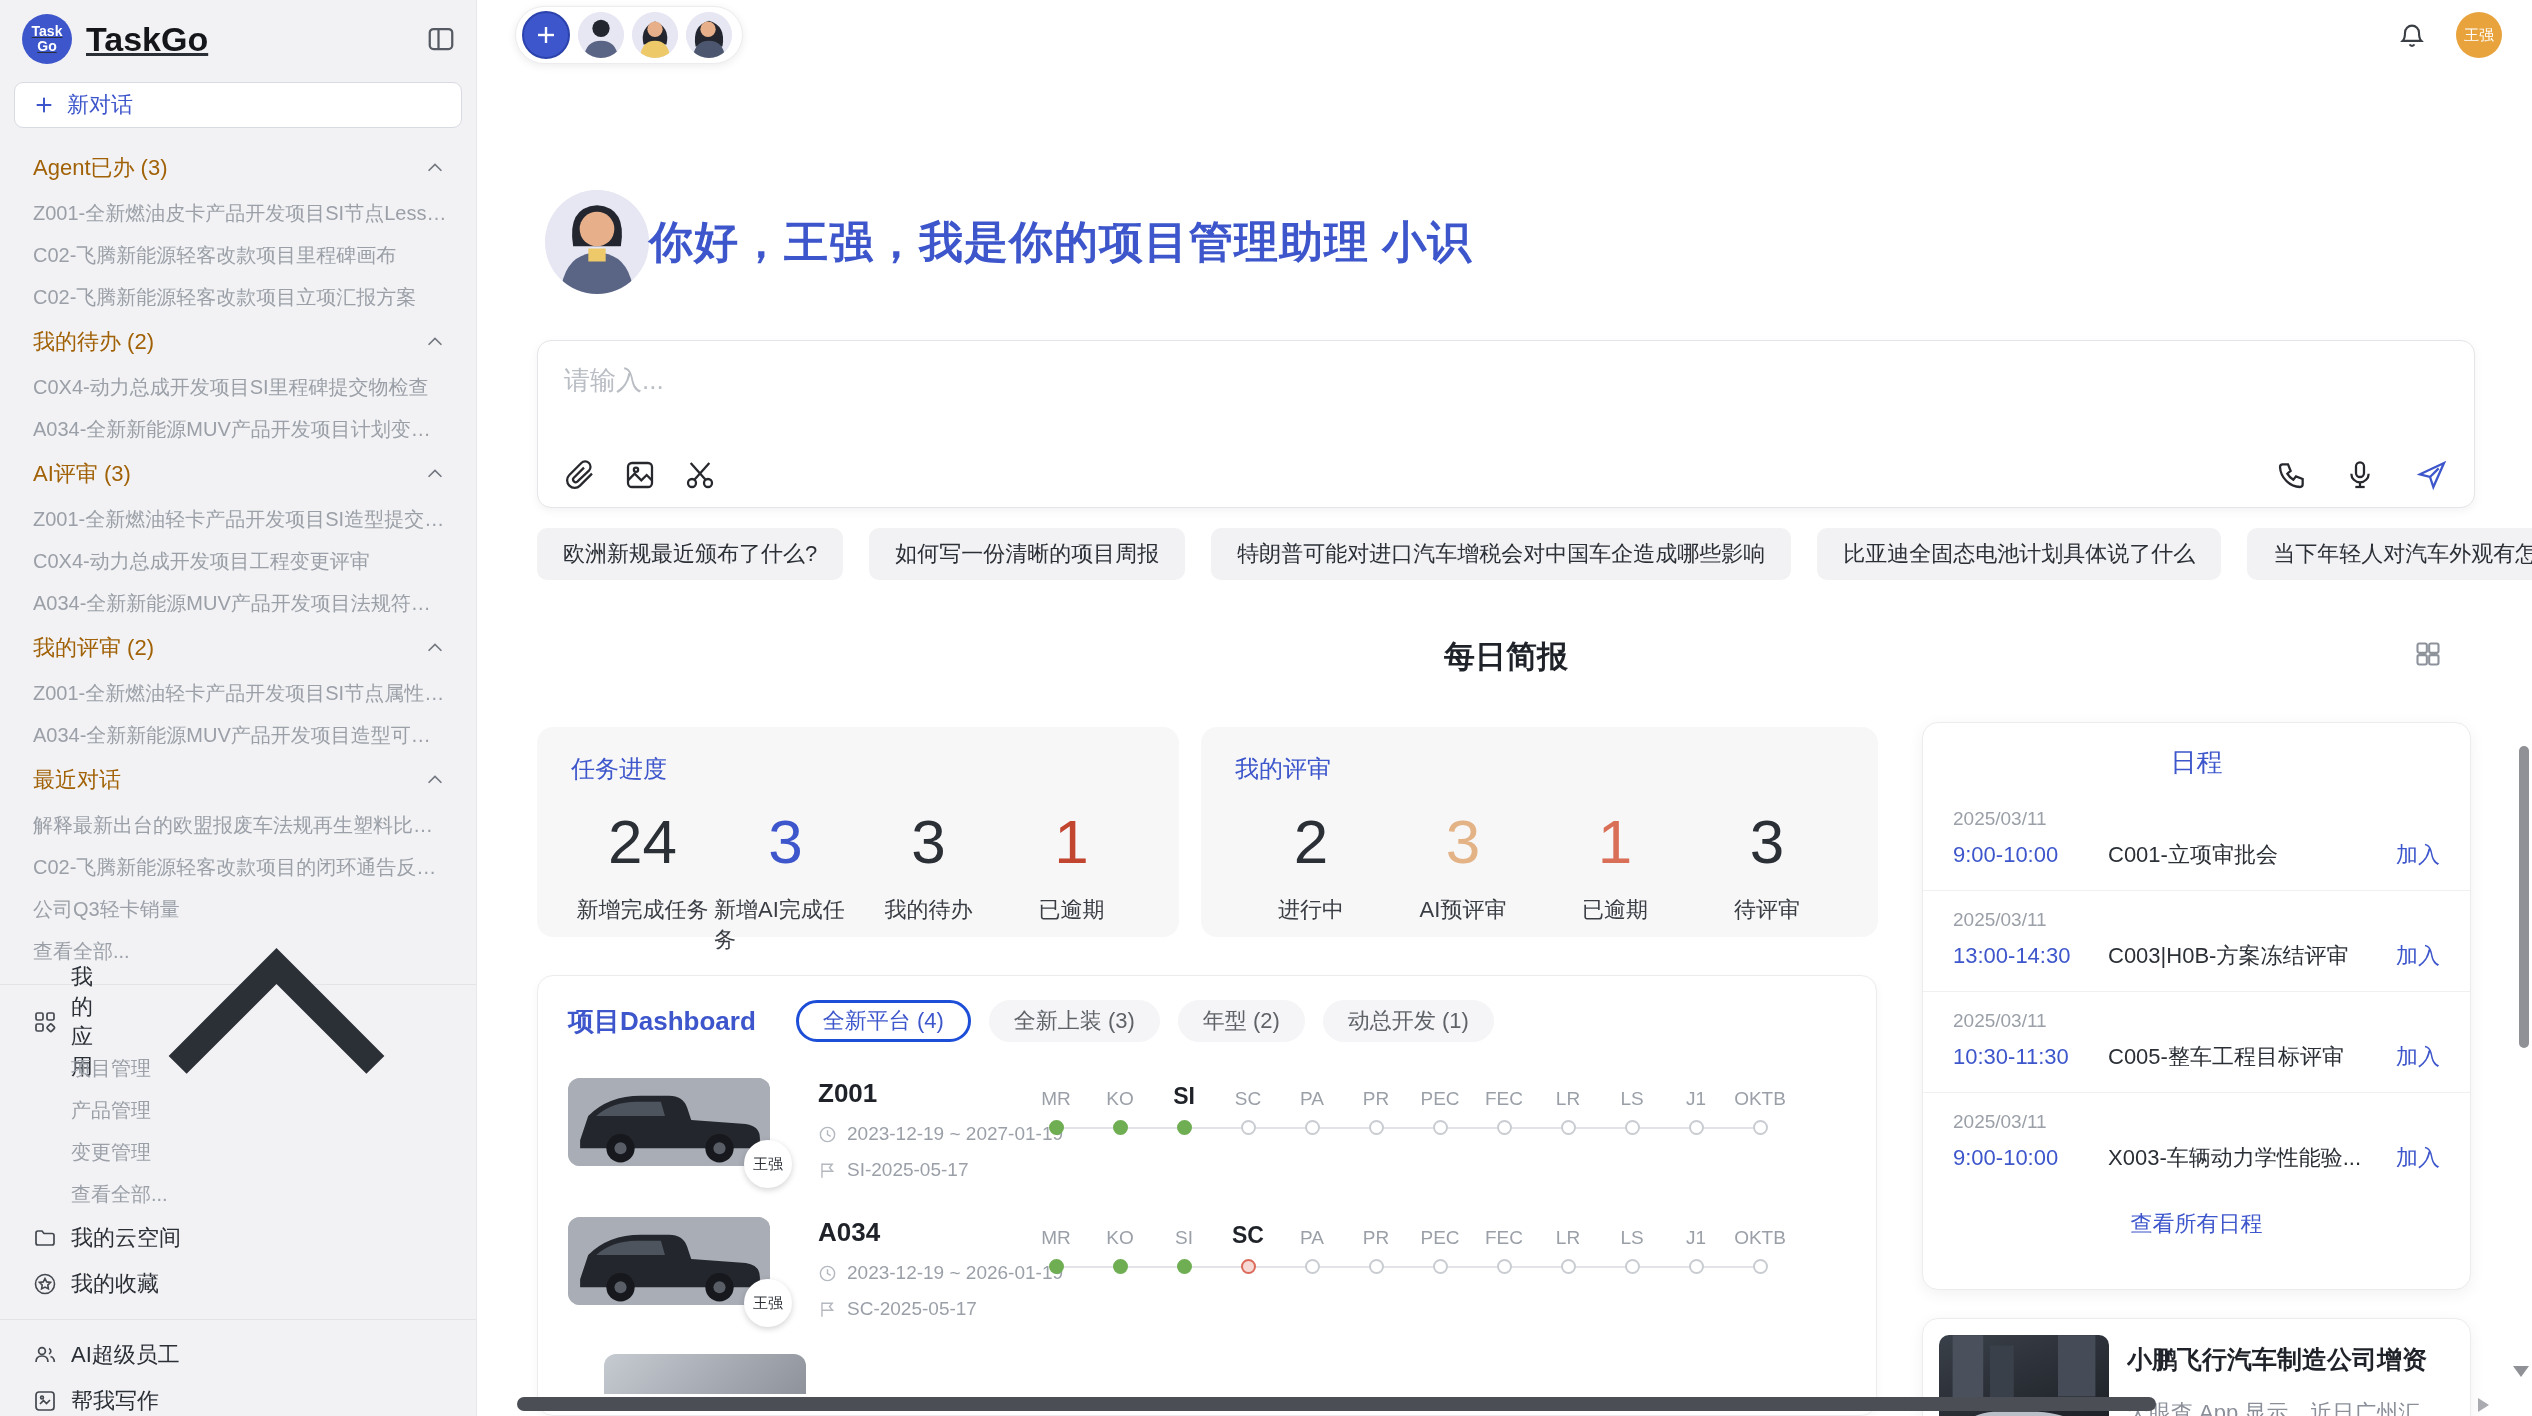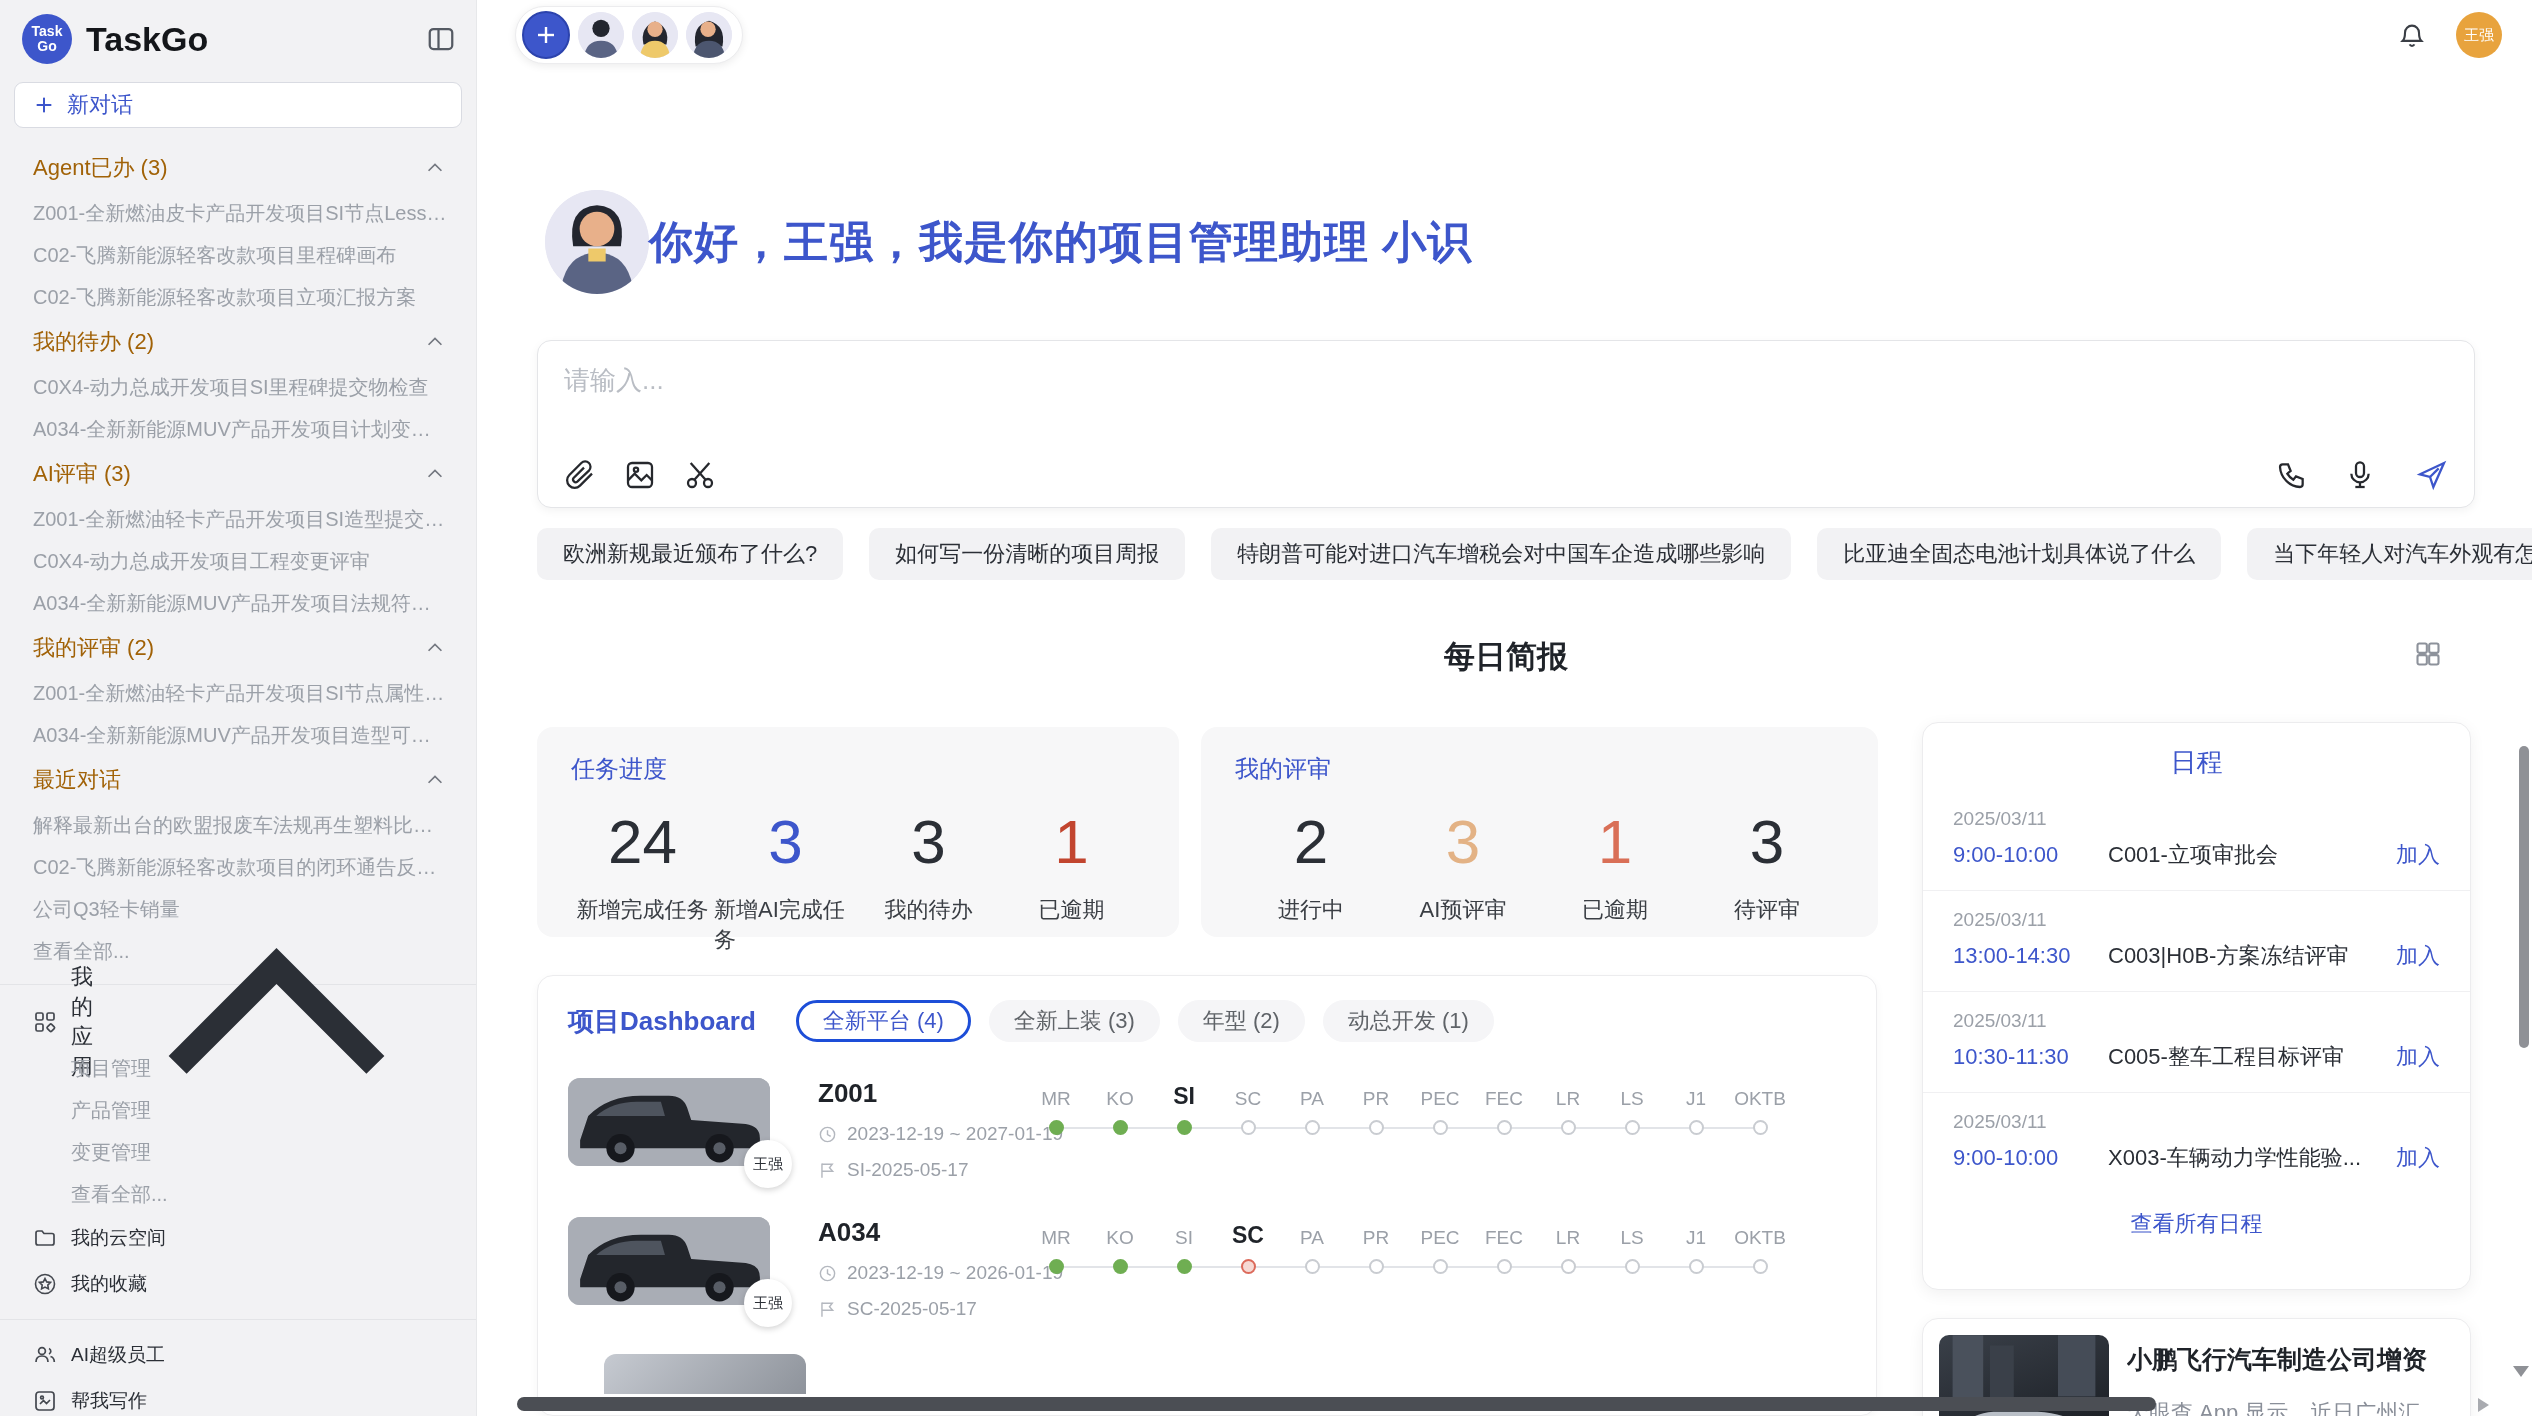--- a/index.html
+++ b/index.html
@@ -4,36 +4,36 @@
 <style>
   * { margin:0; padding:0; box-sizing:border-box; }
   html,body { width:2532px; height:1416px; overflow:hidden; }
   body { font-family:"Liberation Sans","DejaVu Sans",sans-serif; color:#2b2f36; background:#fff; }
   #root { position:relative; width:2532px; height:1416px; overflow:hidden; background:#fff; }
   .abs { position:absolute; }
   .ellip { white-space:nowrap; overflow:hidden; text-overflow:ellipsis; }
 
   
   #sidebar { left:0; top:0; width:477px; height:1416px; background:#f2f2f4; border-right:1px solid #e7e8ea; display:flex; flex-direction:column; }
-  .sb-header { display:flex; align-items:center; padding:14px 20px 10px 22px; gap:14px; }
+  .sb-header { display:flex; align-items:center; padding:14px 20px 10px 22px; gap:14px;text-decoration:underline; }
   .logo-circle { width:50px; height:50px; border-radius:50%; background:#3d56cb; color:#fff; display:flex; flex-direction:column; align-items:center; justify-content:center; font-size:14px; line-height:15px; font-weight:bold; flex:0 0 auto; }
   .app-title { font-size:34px; font-weight:bold; color:#14161a; flex:1; }
   .collapse-btn { width:30px; height:30px; color:#555a63; cursor:pointer; }
   .newchat-wrap { padding:8px 14px 6px 14px; }
   .newchat-btn { height:46px; background:#fff; border:1px solid #d9dbe2; border-radius:9px; display:flex; align-items:center; gap:12px; padding:0 18px; color:#3d56cb; font-size:22px; cursor:pointer; }
   .sb-scroll { flex:1; overflow:hidden; padding:10px 0 0 0; }
   .sb-section-header { display:flex; align-items:center; justify-content:space-between; padding:0 30px 0 33px; height:48px; font-size:22px; color:#a16207; }
   .sb-section-header .chev { width:22px; height:22px; color:#73777f; }
   .sb-item { padding:0 28px 0 33px; height:42px; line-height:42px; font-size:20px; color:#9ba0a8; cursor:pointer; }
   .sb-divider { border-top:1px solid #e3e4e7; margin:12px 0; }
   .sb-app-header { display:flex; align-items:center; gap:14px; padding:0 30px 0 33px; height:50px; font-size:22px; color:#2b2f36; }
   .sb-app-header .hicon { width:24px; height:24px; color:#44484f; flex:0 0 auto; }
   .sb-app-header .lbl { flex:1; }
   .sb-sub-item { padding-left:71px; height:42px; line-height:42px; font-size:20px; color:#9ba0a8; cursor:pointer; }
-  .sb-link { display:flex; align-items:center; gap:14px; padding:0 30px 0 33px; height:46px; font-size:19px; color:#2b2f36; cursor:pointer; }
+  .sb-link { display:flex; align-items:center; gap:14px; padding:0 30px 0 33px; height:46px; font-size:22px; color:#2b2f36; cursor:pointer; }
   .sb-link .hicon { width:24px; height:24px; color:#44484f; }
 
   
   #topbar-pill { left:515px; top:6px; height:58px; border-radius:29px; background:#fff; border:1px solid #ececee; box-shadow:0 2px 8px rgba(0,0,0,.08); display:flex; align-items:center; padding:0 10px 0 6px; gap:8px; }
   .plus-btn { width:48px; height:48px; border-radius:50%; background:#3d56cb; border:2px solid #2c43ad; display:flex; align-items:center; justify-content:center; color:#fff; cursor:pointer; }
   .avatar-s { width:46px; height:46px; border-radius:50%; background:#e7e7f3; overflow:hidden; flex:0 0 auto; cursor:pointer; }
   #top-right { right:30px; top:12px; display:flex; align-items:center; gap:30px; }
   .bell { width:28px; height:28px; color:#3a3e45; cursor:pointer; }
   .user-avatar { width:46px; height:46px; border-radius:50%; background:#e8a33d; color:#fff; font-size:15px; display:flex; align-items:center; justify-content:center; cursor:pointer; }
 

